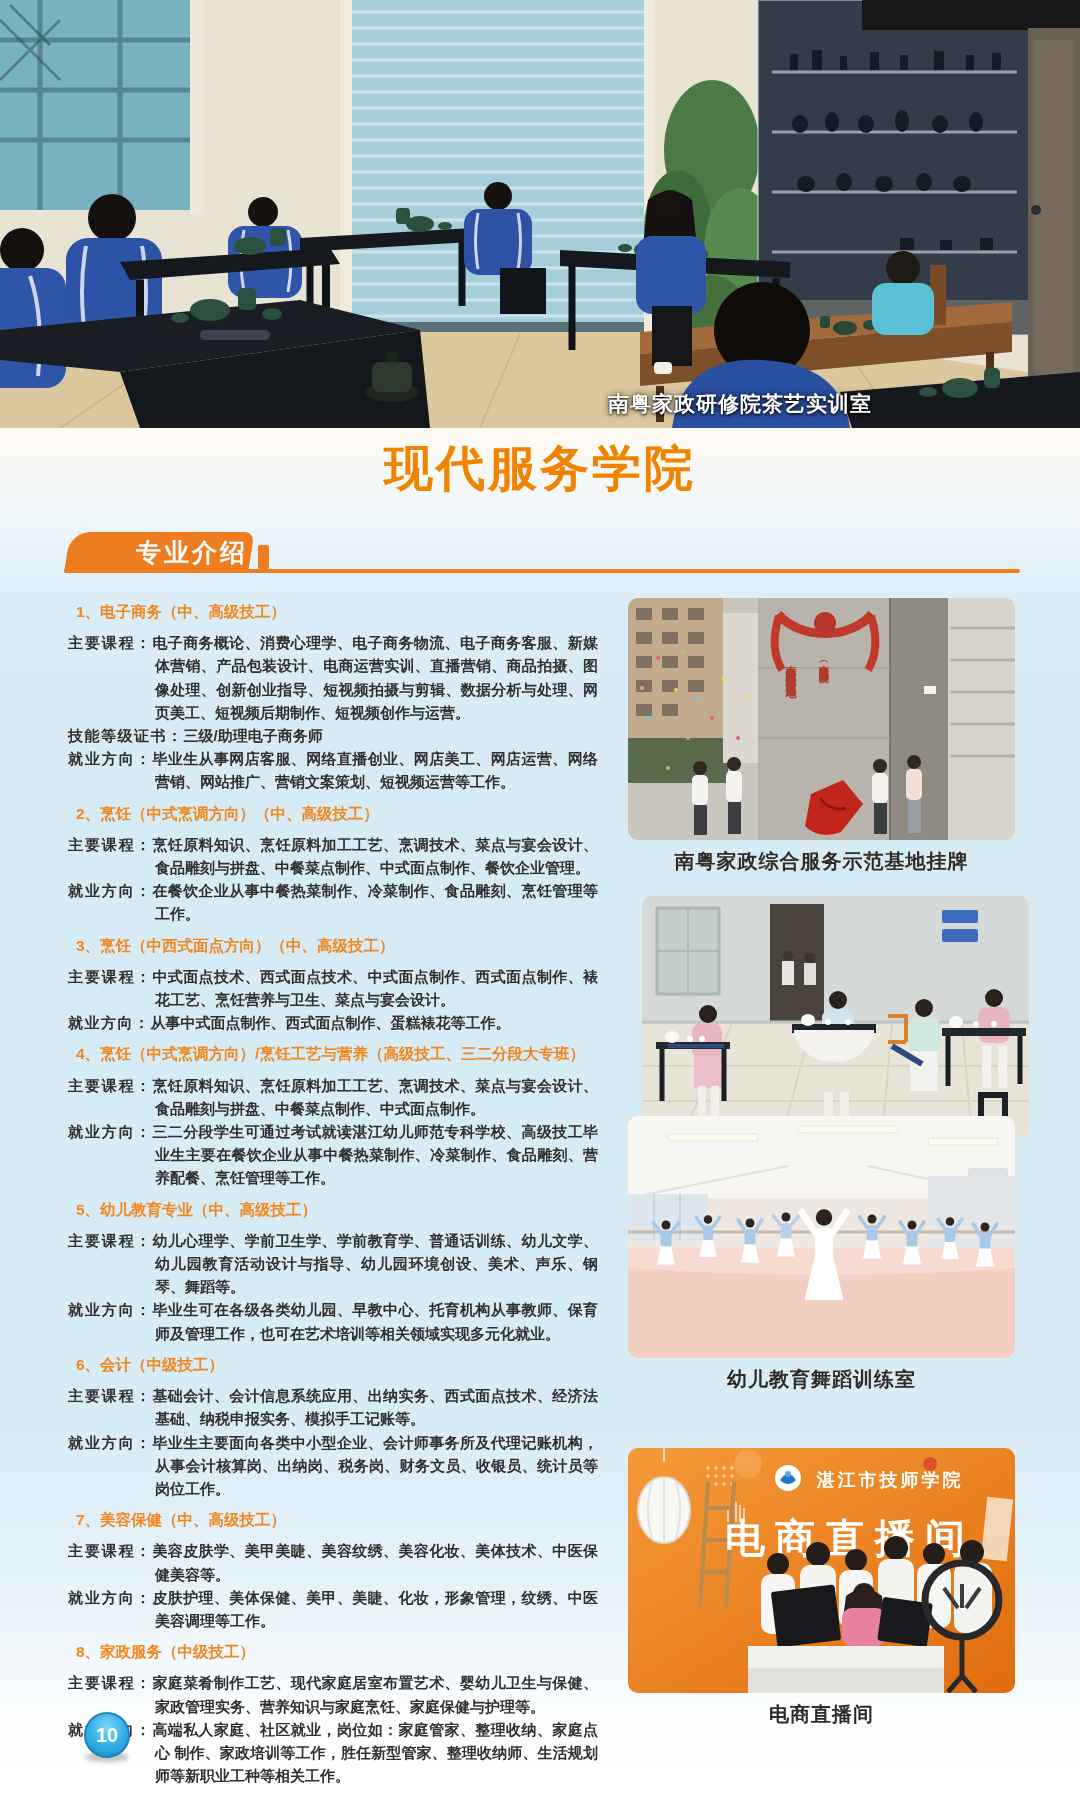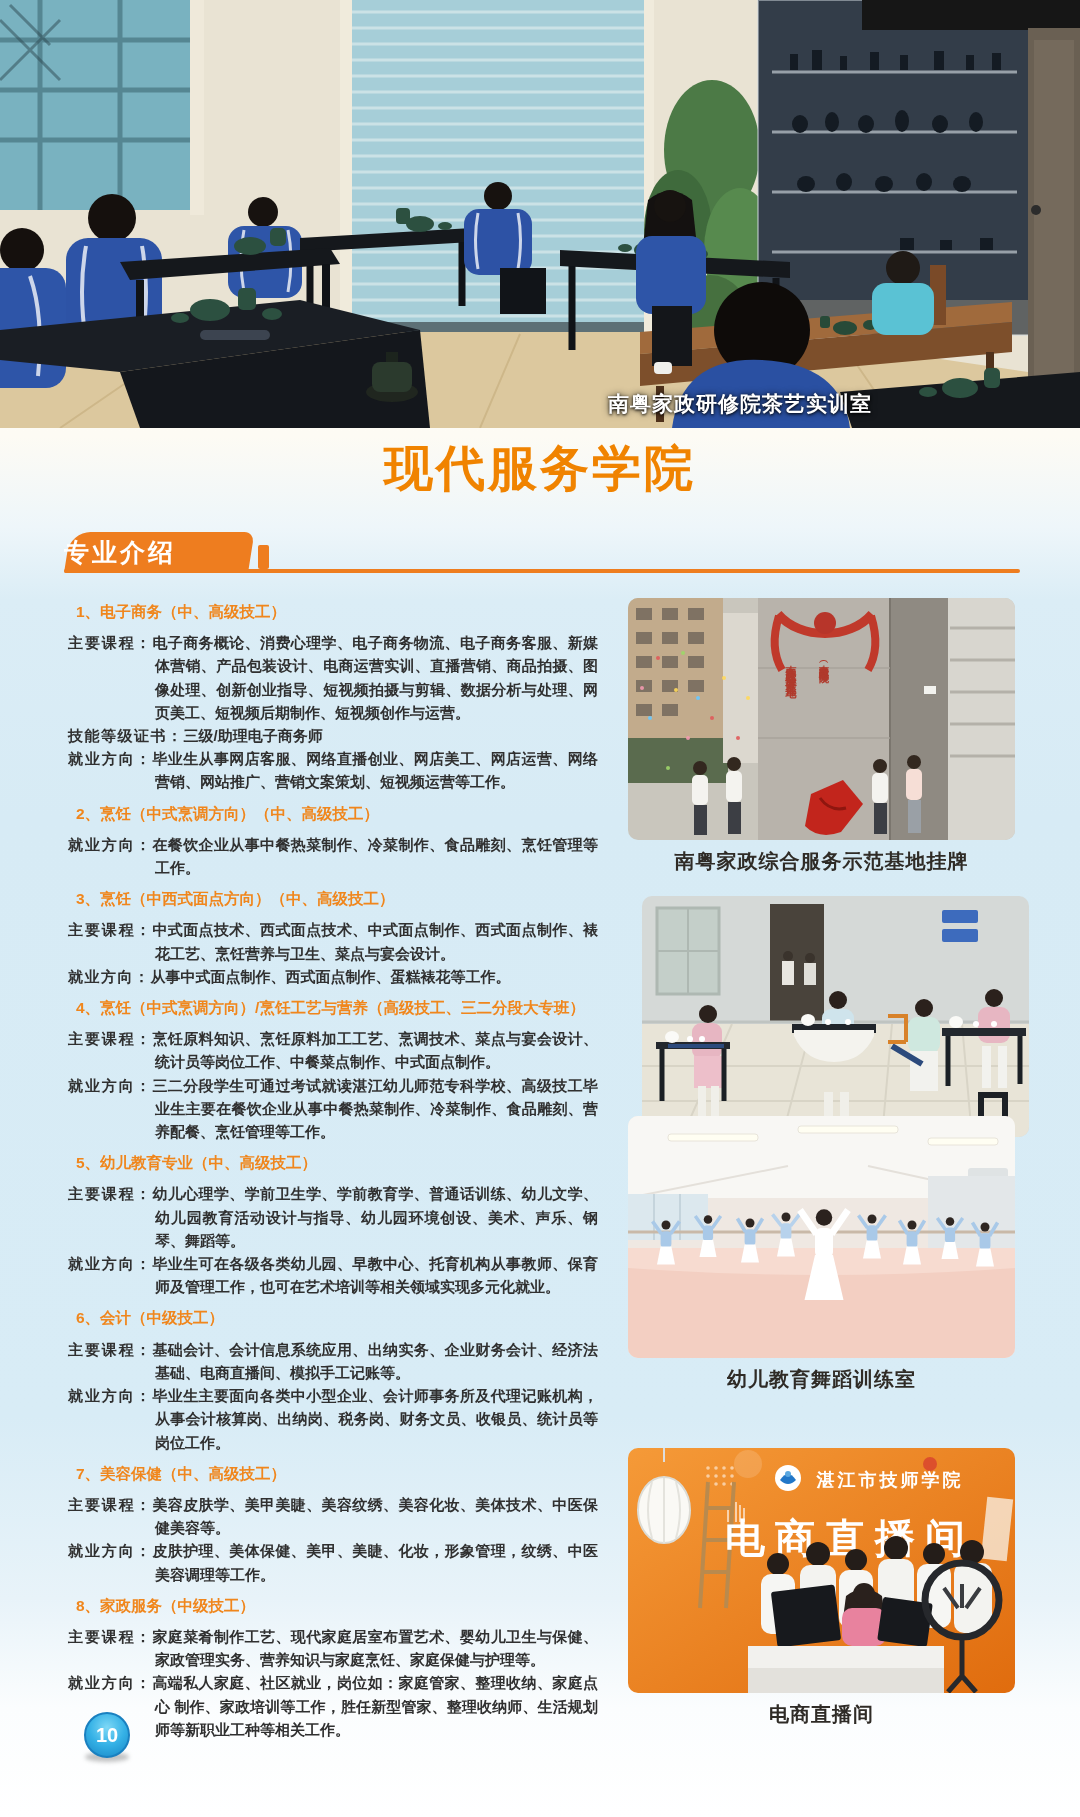--- a/index.html
+++ b/index.html
@@ -21,21 +21,21 @@
     position:absolute;top:436px;left:0;width:100%;text-align:center;
     font-size:49px;font-weight:800;color:#f08300;letter-spacing:3px;
   }
   
   .banner{position:absolute;left:64px;top:532px;width:184px;height:41px;}
   .banner::before{
     content:"";position:absolute;inset:0;background:#ee7d1f;
     border-radius:20px 10px 2px 2px;transform:skewX(-9deg);transform-origin:bottom left;
   }
   .banner-label{
-    position:relative;display:block;text-align:left;line-height:41px;
+    position:relative;display:block;text-align:right;line-height:41px;
     color:#ffffff;font-size:25px;font-weight:800;letter-spacing:3px;
   }
   .banner-tab{position:absolute;left:258px;top:545px;width:11px;height:24px;background:#ee7d1f;border-radius:2px;}
   .section-underline{position:absolute;left:64px;top:569px;width:956px;height:4px;background:#ee7d1f;border-radius:2px;}
   
   .content-left{position:absolute;left:68px;top:592px;width:530px;}
   .prog-title{
     margin:8px;font-size:15.5px;font-weight:800;color:#f0861c;line-height:23.2px;white-space:nowrap;
   }
   .prog-row{
@@ -263,44 +263,45 @@
 
     <section class="program">
       <h3 class="prog-title">1、电子商务（中、高级技工）</h3>
       <p class="prog-row"><span class="lbl">主要课程：</span><span>电子商务概论、消费心理学、电子商务物流、电子商务客服、新媒体营销、产品包装设计、电商运营实训、直播营销、商品拍摄、图像处理、创新创业指导、短视频拍摄与剪辑、数据分析与处理、网页美工、短视频后期制作、短视频创作与运营。</span></p>
       <p class="prog-row"><span class="lbl">技能等级证书：</span><span>三级/助理电子商务师</span></p>
       <p class="prog-row"><span class="lbl">就业方向：</span><span>毕业生从事网店客服、网络直播创业、网店美工、网店运营、网络营销、网站推广、营销文案策划、短视频运营等工作。</span></p>
     </section>
 
     <section class="program">
       <h3 class="prog-title">2、烹饪（中式烹调方向）（中、高级技工）</h3>
+      <p class="prog-row"><span class="lbl">主要课程：</span><span>烹饪原料知识、烹饪原料加工工艺、烹调技术、菜点与宴会设计、食品雕刻与拼盘、中餐菜点制作、中式面点制作、餐饮企业管理。</span></p>
       <p class="prog-row"><span class="lbl">就业方向：</span><span>在餐饮企业从事中餐热菜制作、冷菜制作、食品雕刻、烹饪管理等工作。</span></p>
     </section>
 
     <section class="program">
       <h3 class="prog-title">3、烹饪（中西式面点方向）（中、高级技工）</h3>
       <p class="prog-row"><span class="lbl">主要课程：</span><span>中式面点技术、西式面点技术、中式面点制作、西式面点制作、裱花工艺、烹饪营养与卫生、菜点与宴会设计。</span></p>
       <p class="prog-row"><span class="lbl">就业方向：</span><span>从事中式面点制作、西式面点制作、蛋糕裱花等工作。</span></p>
     </section>
 
     <section class="program">
       <h3 class="prog-title">4、烹饪（中式烹调方向）/烹饪工艺与营养（高级技工、三二分段大专班）</h3>
-      <p class="prog-row"><span class="lbl">主要课程：</span><span>烹饪原料知识、烹饪原料加工工艺、烹调技术、菜点与宴会设计、统计员等岗位工作、中餐菜点制作、中式面点制作。</span></p>
+      <p class="prog-row"><span class="lbl">主要课程：</span><span>烹饪原料知识、烹饪原料加工工艺、烹调技术、菜点与宴会设计、食品雕刻与拼盘、中餐菜点制作、中式面点制作。</span></p>
       <p class="prog-row"><span class="lbl">就业方向：</span><span>三二分段学生可通过考试就读湛江幼儿师范专科学校、高级技工毕业生主要在餐饮企业从事中餐热菜制作、冷菜制作、食品雕刻、营养配餐、烹饪管理等工作。</span></p>
     </section>
 
     <section class="program">
       <h3 class="prog-title">5、幼儿教育专业（中、高级技工）</h3>
       <p class="prog-row"><span class="lbl">主要课程：</span><span>幼儿心理学、学前卫生学、学前教育学、普通话训练、幼儿文学、幼儿园教育活动设计与指导、幼儿园环境创设、美术、声乐、钢琴、舞蹈等。</span></p>
       <p class="prog-row"><span class="lbl">就业方向：</span><span>毕业生可在各级各类幼儿园、早教中心、托育机构从事教师、保育师及管理工作，也可在艺术培训等相关领域实现多元化就业。</span></p>
     </section>
 
     <section class="program">
       <h3 class="prog-title">6、会计（中级技工）</h3>
-      <p class="prog-row"><span class="lbl">主要课程：</span><span>基础会计、会计信息系统应用、出纳实务、企业财务会计、经济法基础、电商直播间、模拟手工记账等。</span></p>
+      <p class="prog-row"><span class="lbl">主要课程：</span><span>基础会计、会计信息系统应用、出纳实务、西式面点技术、经济法基础、纳税申报实务、模拟手工记账等。</span></p>
       <p class="prog-row"><span class="lbl">就业方向：</span><span>毕业生主要面向各类中小型企业、会计师事务所及代理记账机构，从事会计核算岗、出纳岗、税务岗、财务文员、收银员、统计员等岗位工作。</span></p>
     </section>
 
     <section class="program">
       <h3 class="prog-title">7、美容保健（中、高级技工）</h3>
       <p class="prog-row"><span class="lbl">主要课程：</span><span>美容皮肤学、美甲美睫、美容纹绣、美容化妆、美体技术、中医保健美容等。</span></p>
       <p class="prog-row"><span class="lbl">就业方向：</span><span>皮肤护理、美体保健、美甲、美睫、化妆，形象管理，纹绣、中医美容调理等工作。</span></p>
     </section>
 
     <section class="program">

